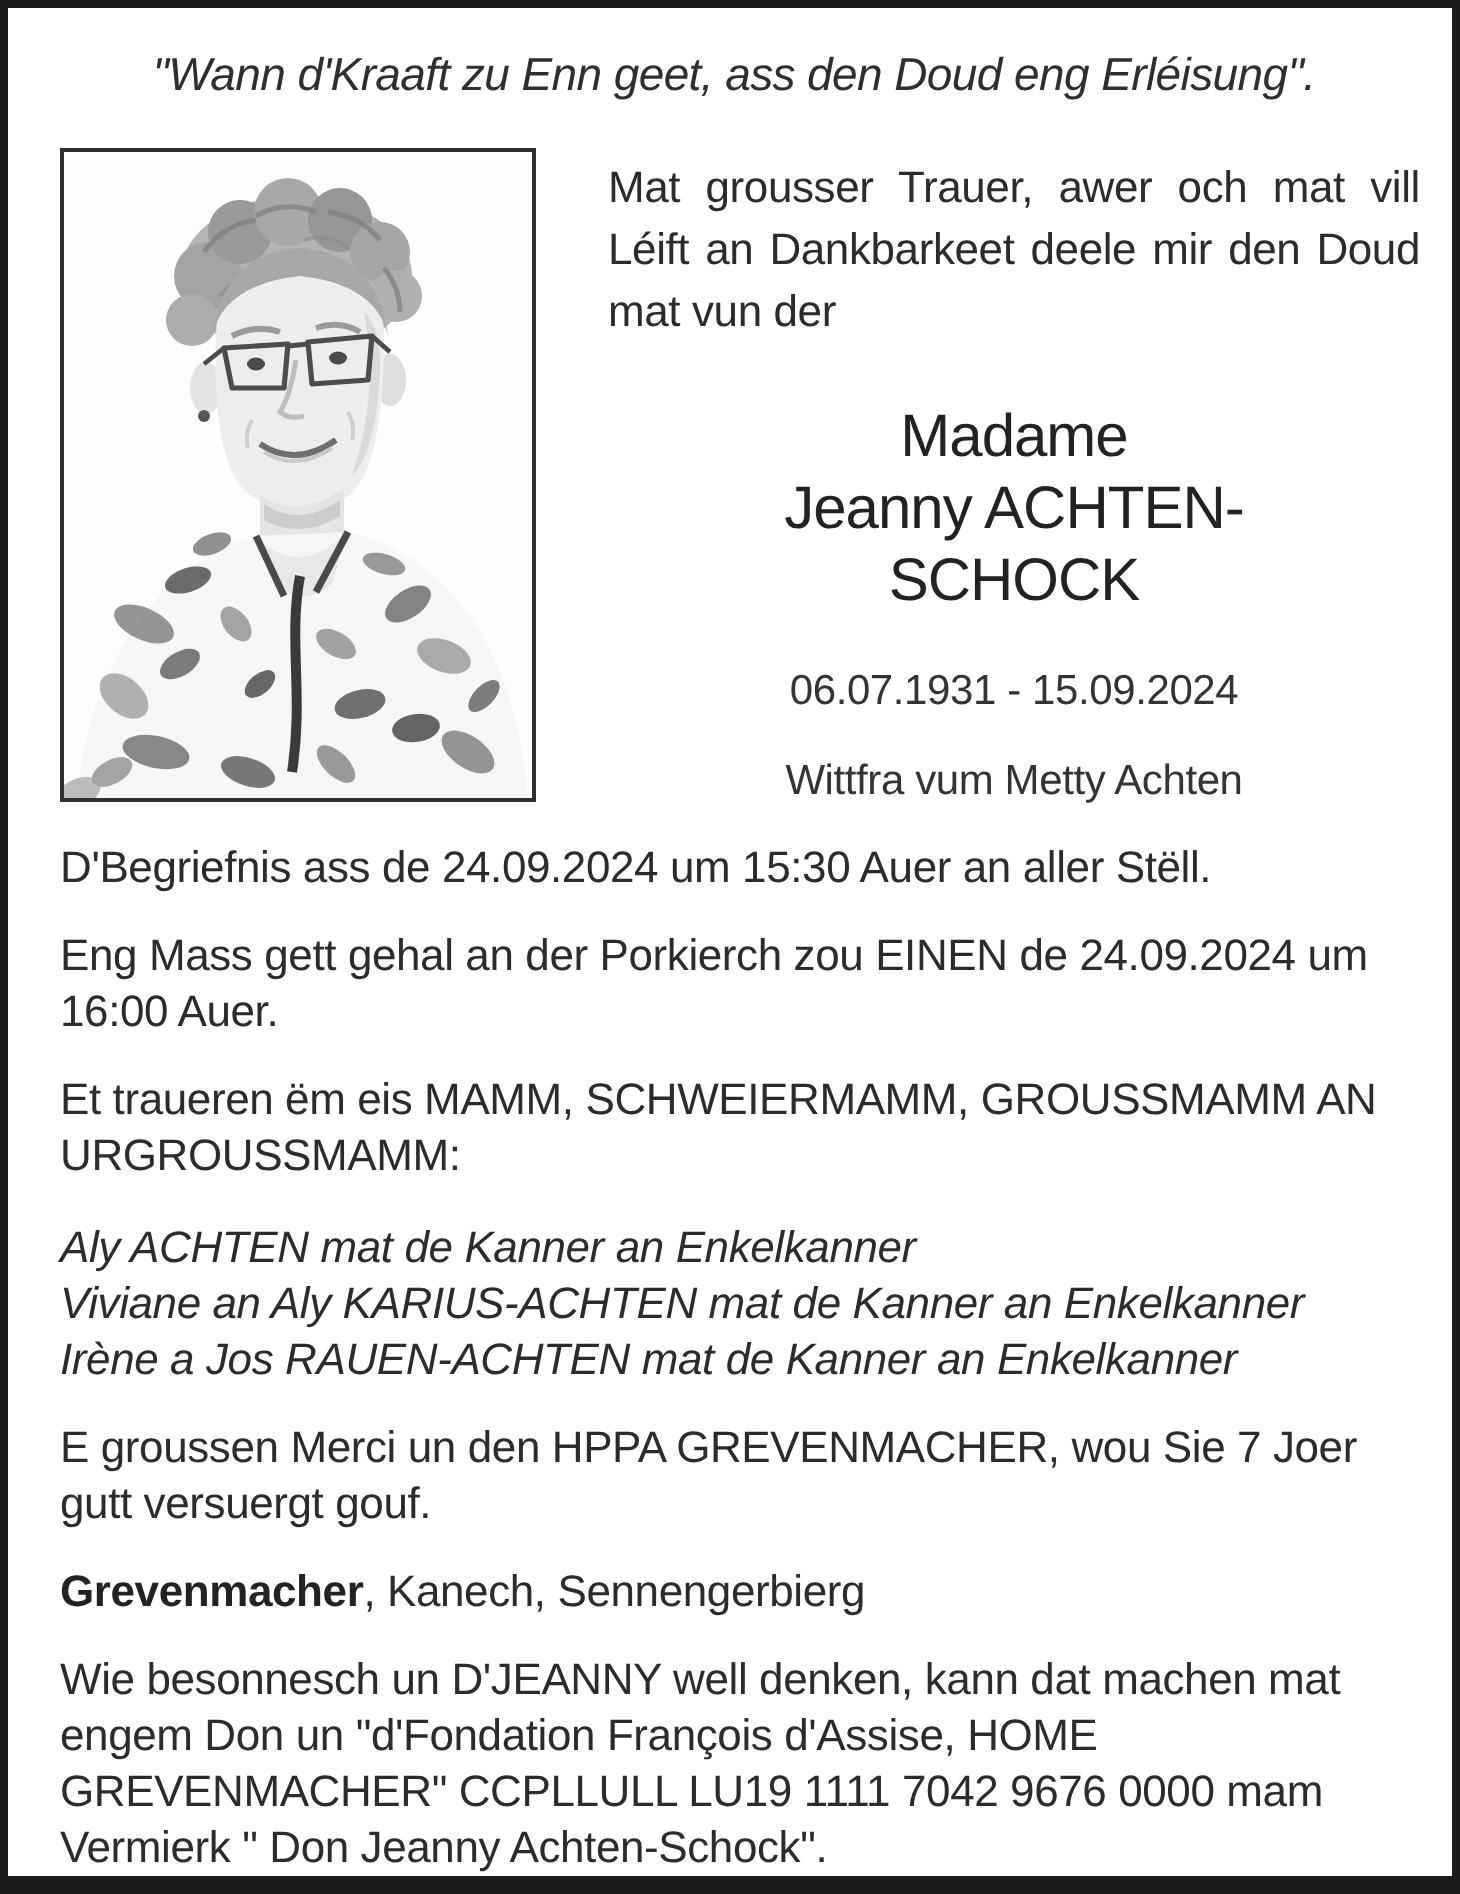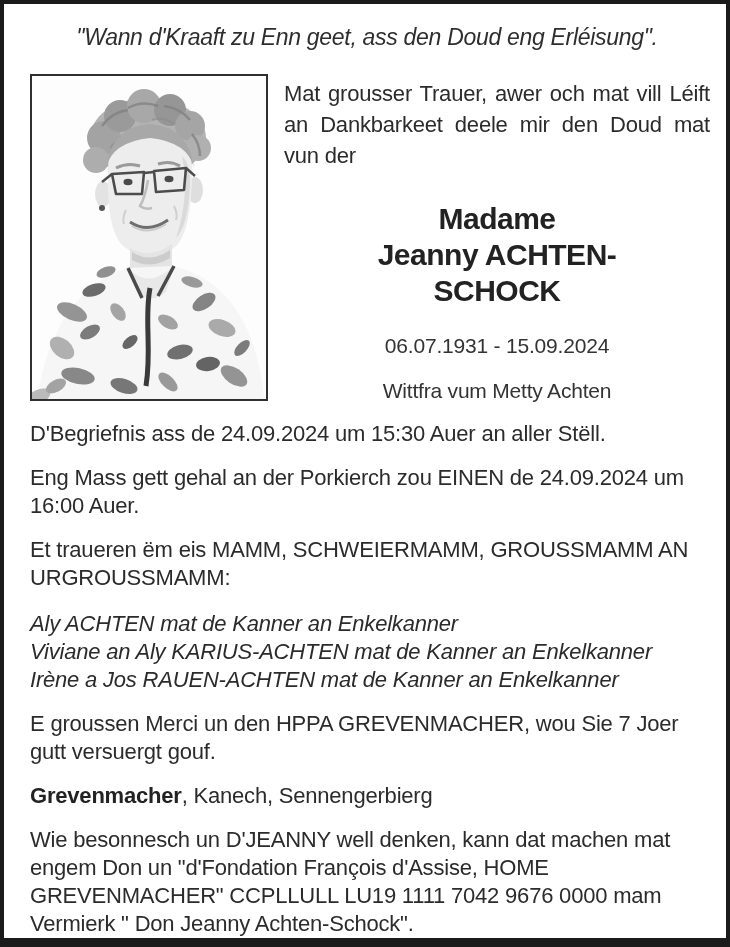--- a/index.html
+++ b/index.html
@@ -34,36 +34,36 @@
     flex: 0 0 auto;
     width: 238px;
     height: 327px;
     border: 2px solid #2f2f2f;
     background: #fdfdfd;
     overflow: hidden;
   }
   .photo-frame svg { display: block; width: 100%; height: 100%; }
   .right-col {
     flex: 1 1 auto;
-    padding-left: 16px;
+    padding-left: 36px;
     min-width: 0;
   }
   .intro {
     margin: 4px 0 0;
     font-size: 22px;
     line-height: 31px;
     letter-spacing: -0.2px;
     text-align: justify;
     text-justify: inter-word;
   }
   .name-block {
     margin: 30px auto 0;
     width: 312px;
     text-align: center;
-    font-weight: bold;
+    font-weight: normal;
     font-size: 30px;
     line-height: 36px;
     letter-spacing: -0.5px;
     color: #222222;
   }
   .dates {
     margin-top: 24px;
     text-align: center;
     font-size: 21px;
     line-height: 26px;

